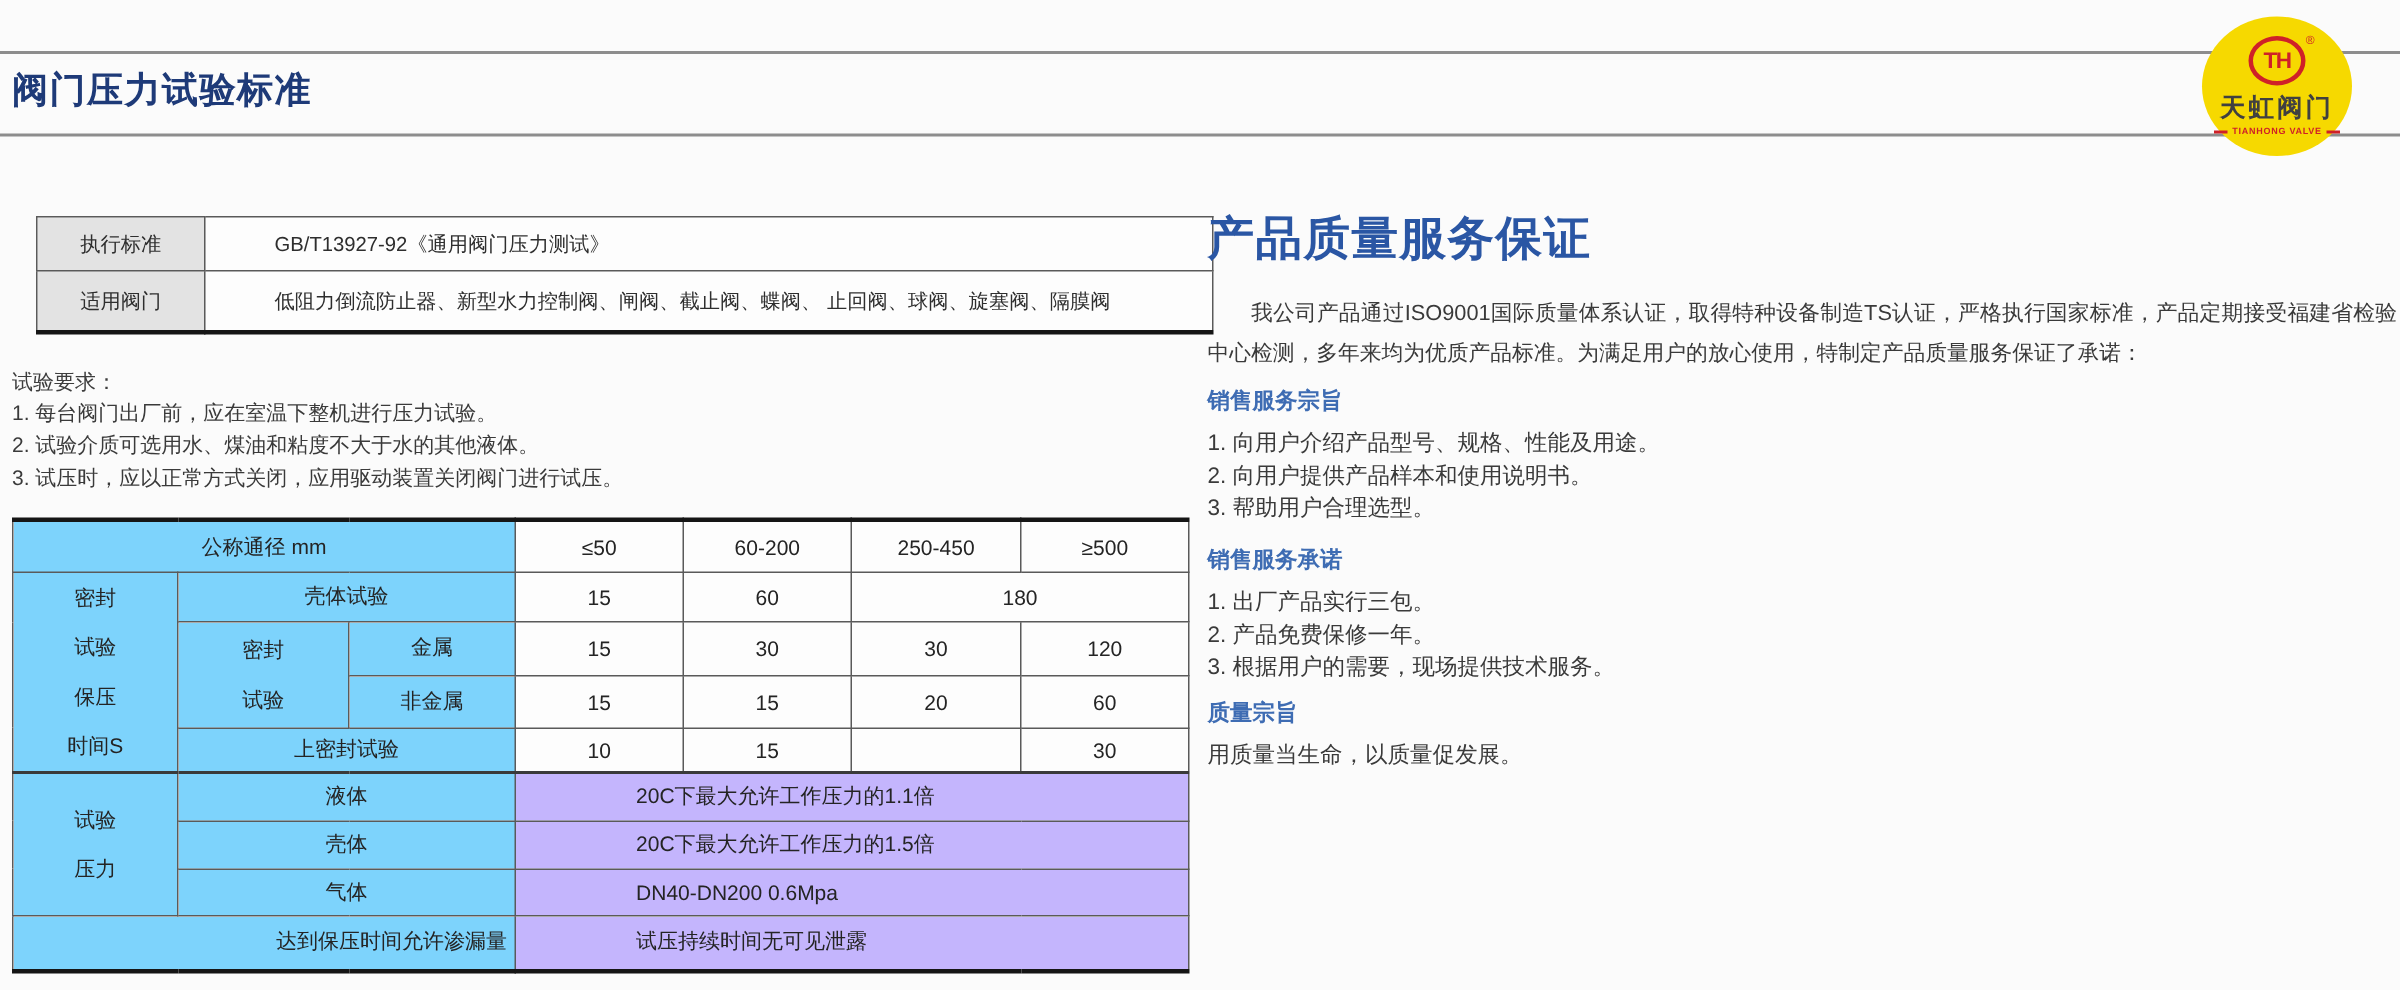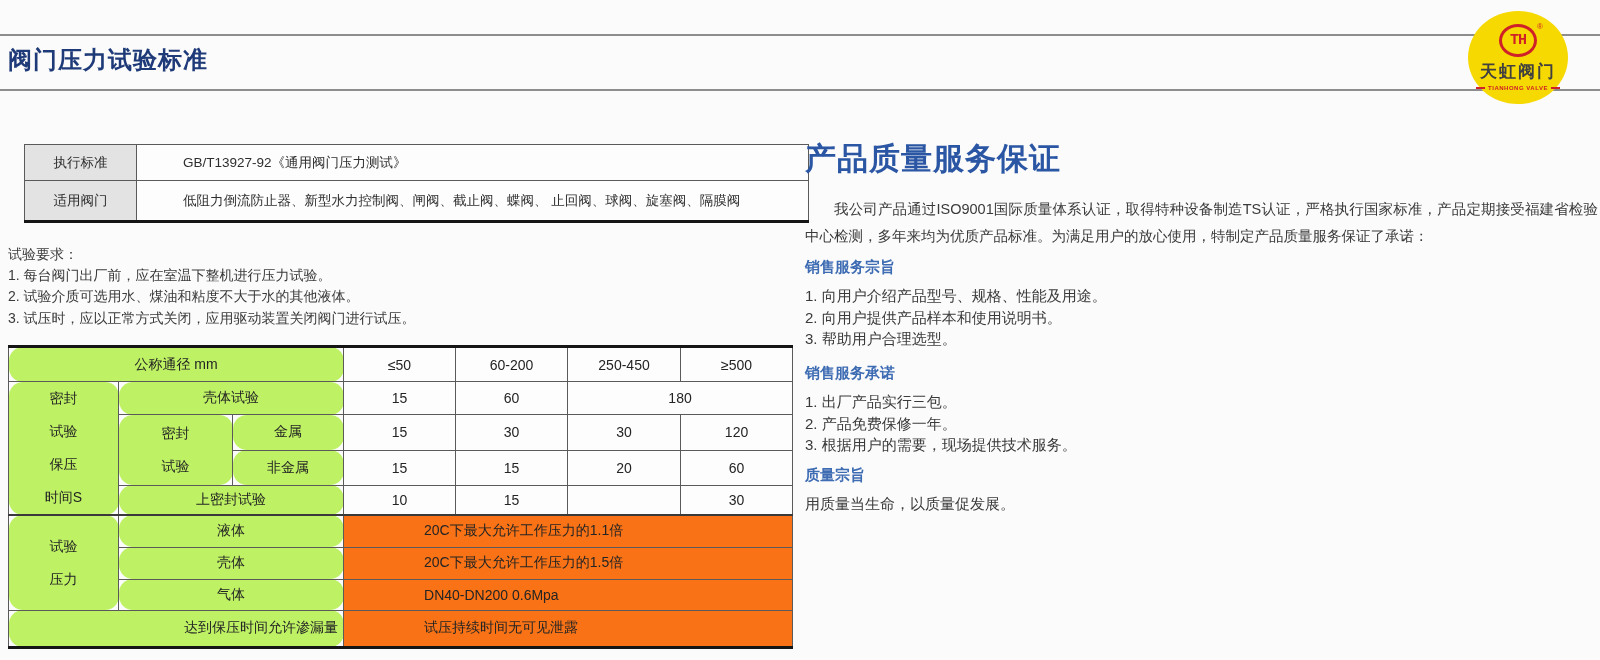--- a/index.html
+++ b/index.html
@@ -13,21 +13,21 @@
   .page-title { position:absolute; left:8px; top:44px; font-size:24px; font-weight:700;
                 color:#1e3a78; letter-spacing:1px; }
 
   
   .logo { position:absolute; left:1468px; top:11px; width:100px; height:93px; background:#f6d900;
           border-radius:50%; z-index:5; display:flex; flex-direction:column; align-items:center;
           justify-content:center; }
   .emblem { position:relative; width:38px; height:33px; border:3px solid #cf2128; border-radius:50%;
             display:flex; align-items:center; justify-content:center; }
   .emblem-th { color:#cf2128; font-weight:800; font-size:15px; letter-spacing:-1px;
-               font-family:Liberation Mono, monospace; }
+               font-family:Liberation Sans, sans-serif; }
   .emblem-reg { position:absolute; top:-5px; right:-9px; font-size:8px; color:#cf2128; }
   .logo-name { font-size:17px; font-weight:800; color:#404040; letter-spacing:2px; margin-top:3px; white-space:nowrap; }
   .logo-sub { display:flex; align-items:center; gap:3px; margin-top:2px; }
   .logo-sub .dash { width:9px; height:2px; background:#cf2128; }
   .logo-sub .sub-text { font-size:6px; color:#cf2128; font-weight:700; letter-spacing:0.5px; white-space:nowrap; }
 
   
   .std-table { position:absolute; left:24px; top:144px; width:784px; border-collapse:collapse;
                table-layout:fixed; border-top:1px solid #b91c1c; border-bottom:3px solid #151515;padding-left:44px; }
   .std-table td { border:1px solid #5a5a5a; font-size:13.5px; color:#2e2e2e; }
@@ -37,23 +37,23 @@
   .std-value { padding-left:46px; background:#fdfdfd; }
 
   
   .req { position:absolute; left:8px; top:245px; font-size:14px; color:#3d3d3d; line-height:19.5px; }
 
   
   .big-table { position:absolute; left:8px; top:345px; width:784px; border-collapse:collapse;
                table-layout:fixed; border-top:3px solid #151515; border-bottom:3px solid #151515; }
   .big-table td { border:1px solid #5a5a5a; font-size:14px; color:#242424; text-align:center;
                   padding:0; overflow:hidden; vertical-align:middle; }
-  .big-table .g { background:#bef264;border-radius:14px; }
+  .big-table .g { background:#7dd3fc; }
   .big-table .w { background:#fdfdfd; }
-  .big-table .lv { text-align:left; padding-left:80px; background:#f97316; }
+  .big-table .lv { text-align:left; padding-left:80px; background:#c4b5fd; }
   .big-table tr.sep td { border-top:2px solid #3a3a3a; }
   .vlab div, .vlab2 div { line-height:33px; }
   .leak { text-align:center; padding-left:170px !important; font-size:13px; }
   .r1 { height:35px; } .r2 { height:33px; } .r3 { height:33px; } .r4 { height:35px; }
   .r5 { height:30px; } .r6 { height:32px; } .r7 { height:32px; } .r8 { height:31px; } .r9 { height:37px;margin-left:15px; }
 
   
   .q-title { position:absolute; left:805px; top:138px; font-size:31px; font-weight:600;
              color:#2a56a4; letter-spacing:1px; }
   .q-intro { position:absolute; left:805px; top:196px; width:793px; font-size:14.5px; line-height:27px;

